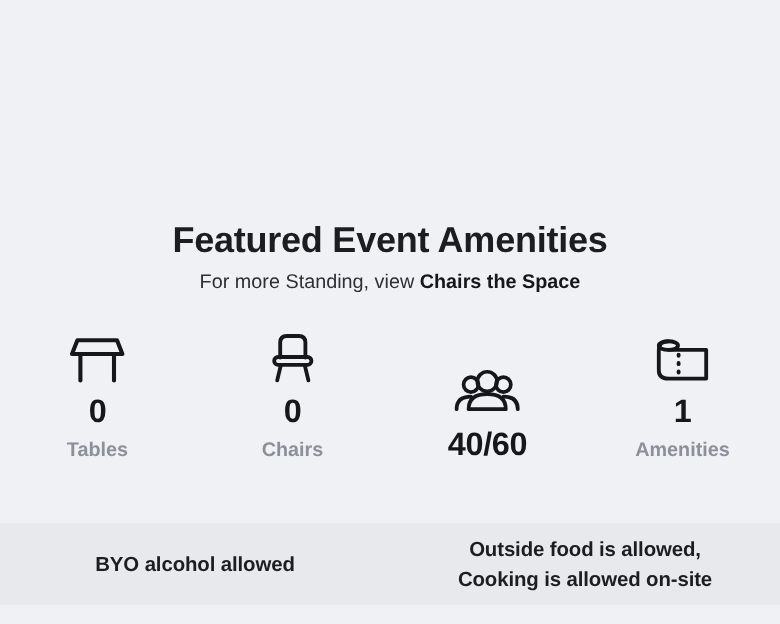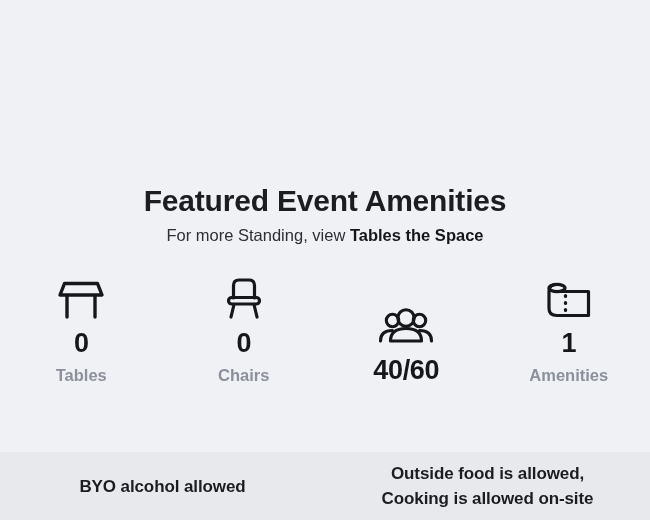--- a/index.html
+++ b/index.html
@@ -91,21 +91,21 @@
     line-height: 21px;
     font-weight: 700;
     color: #8b909a;
   }
 
   
   .policy-bar {
     position: absolute;
     left: 0;
     right: 0;
-    bottom: 0;
+    bottom: 16px;
     height: 68px;
     background: #e8e9ed;
     display: grid;
     grid-template-columns: 1fr 1fr;
     align-items: center;
   }
   .policy-cell {
     text-align: center;
     padding: 0 10px;
   }
@@ -120,21 +120,21 @@
 </head>
 <body>
 
 <div class="panel">
 
   <div class="top-spacer"></div>
 
   <div class="heading-block">
     <h1 class="page-title">Featured Event Amenities</h1>
     <p class="page-subtitle">
-      <span>For more Standing, view </span><span class="strong">Tables the Space</span>
+      <span>For more Standing, view </span><span class="strong">Chairs the Space</span>
     </p>
   </div>
 
   <div class="amenities-row">
 
     <div class="amenity">
       <span class="amenity-icon">
         <svg width="54" height="44" viewBox="0 0 54 44" fill="none" stroke="#15171a" stroke-width="3.4" stroke-linecap="round" stroke-linejoin="round">
           <path d="M6 17 L10.5 5.5 L43.5 5.5 L48 17 Z"></path>
           <line x1="13" y1="18.5" x2="13" y2="39"></line>

